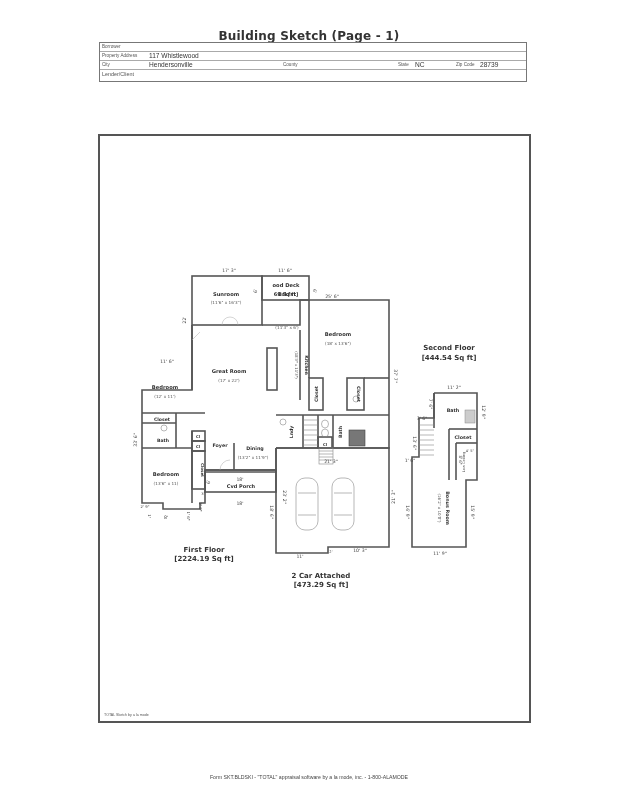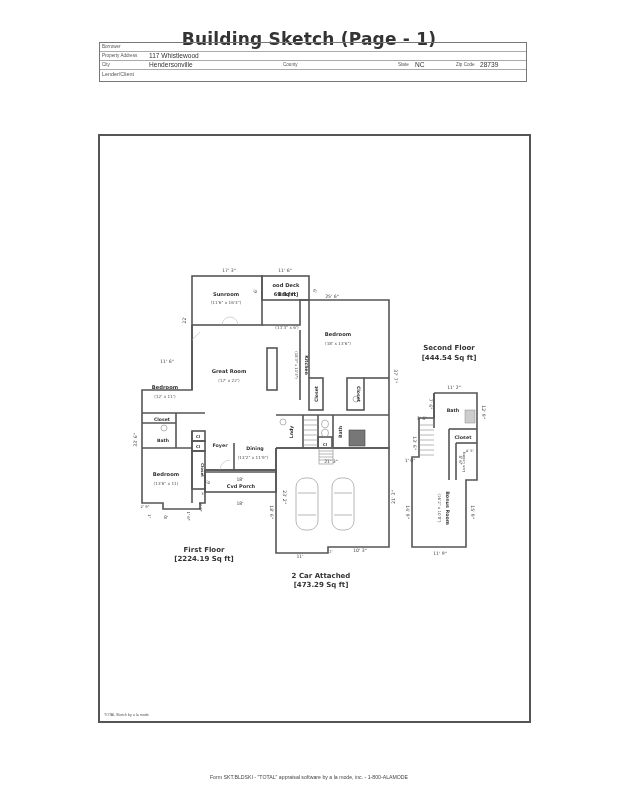--- a/index.html
+++ b/index.html
@@ -1,17 +1,17 @@
 <!DOCTYPE html>
 <html><head>
   <meta charset="utf-8">
   <style>
     html, body { margin: 0; padding: 0; background: #ffffff; }
     body { width: 618px; height: 800px; position: relative; overflow: hidden; font-family: "Liberation Sans", sans-serif; color: #222; }
-    .title { position: absolute; top: 29px; left: 0; width: 618px; text-align: center; font-family: "DejaVu Sans", sans-serif; font-weight: bold; font-size: 17px; color: #333; letter-spacing: 0.2px; }
+    .title { position: absolute; top: 29px; left: 0; width: 618px; text-align: center; font-family: "DejaVu Sans", sans-serif; font-weight: bold; font-size: 12px; color: #333; letter-spacing: 0.2px; }
     .info-box { position: absolute; left: 99px; top: 42px; width: 428px; height: 40px; border: 1px solid #777; box-sizing: border-box; }
     .info-row { position: absolute; left: 0; width: 100%; height: 9px; border-bottom: 1px solid #aaa; box-sizing: border-box; }
     .info-row.last { border-bottom: none; }
     .lbl { position: absolute; font-size: 4.6px; color: #555; top: 1px; }
     .val { position: absolute; font-size: 6.6px; color: #333; top: 0px; }
     .frame { position: absolute; left: 98px; top: 134px; width: 433px; height: 589px; border: 2px solid #555; box-sizing: border-box; }
     .frame-credit { position: absolute; left: 4px; bottom: 4px; font-size: 3.6px; color: #555; }
     .footer { position: absolute; top: 774px; left: 0; width: 618px; text-align: center; font-size: 5.2px; color: #444; }
     svg.plan { position: absolute; left: 0; top: 0; }
     svg.plan text { font-family: "DejaVu Sans", sans-serif; }

